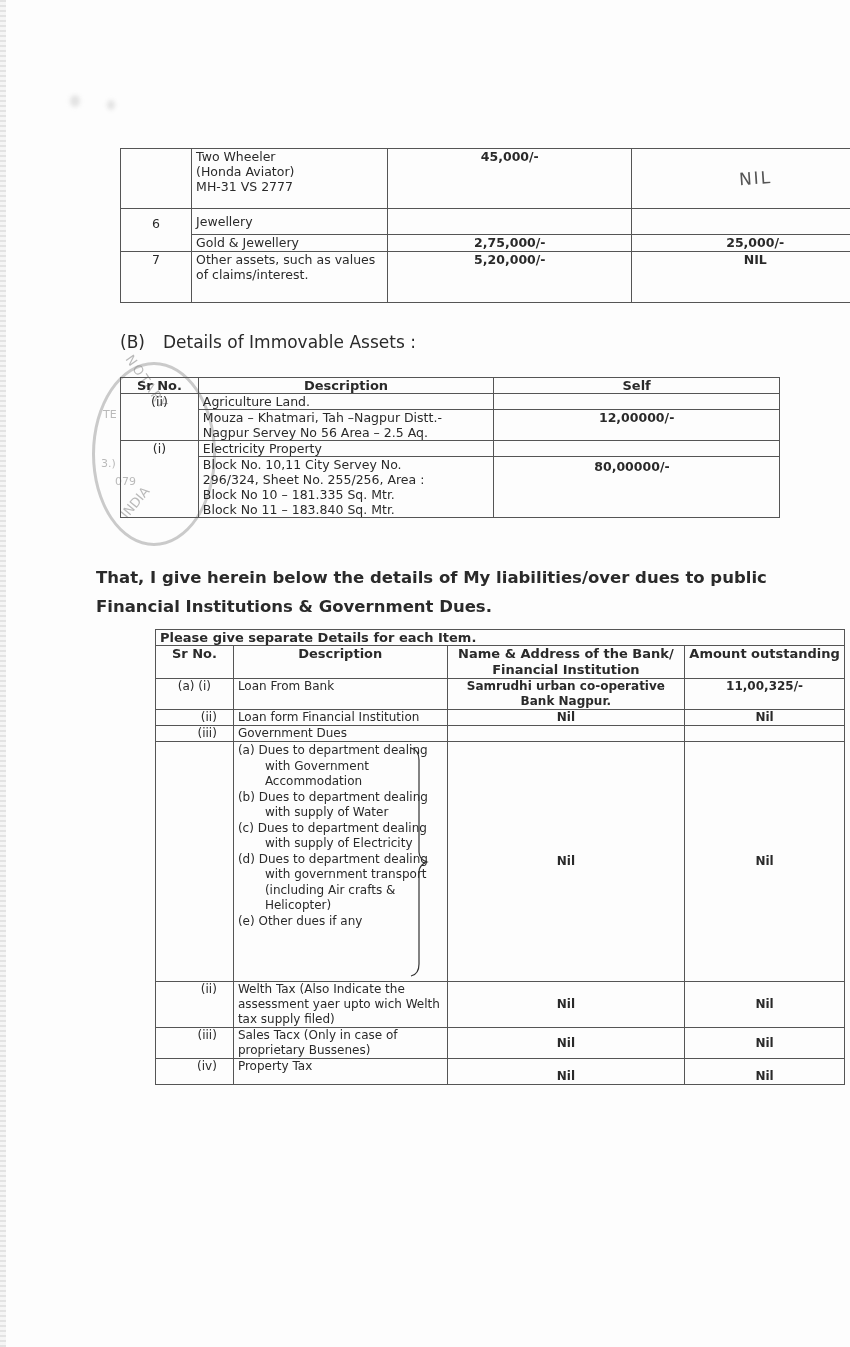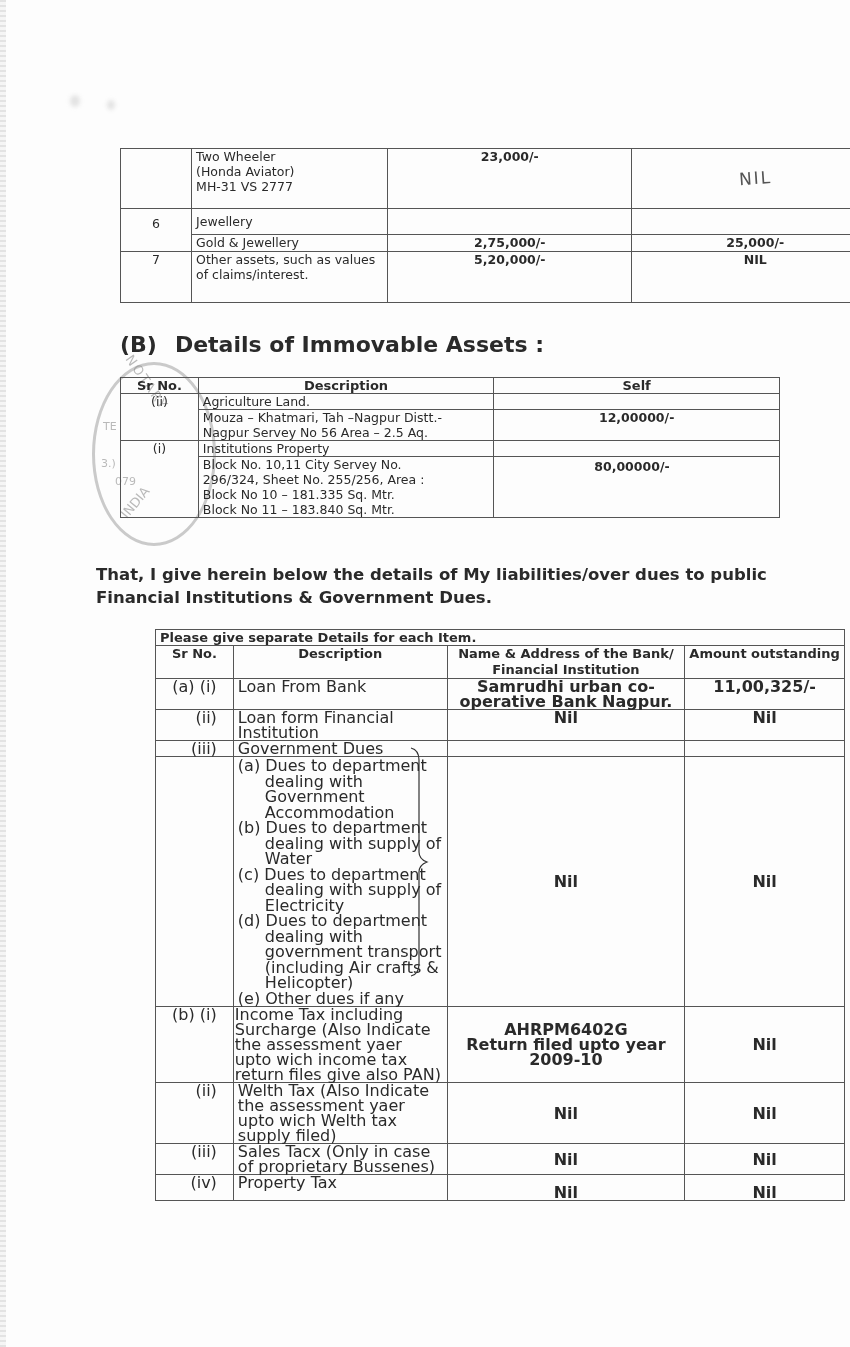--- a/index.html
+++ b/index.html
@@ -19,41 +19,41 @@
   td, th { border: 1px solid #555; vertical-align: top; padding: 0 4px; font-size: 12.5px; line-height: 15px; }
   .bold { font-weight: bold; }
   .center { text-align: center; }
   .right { text-align: right; }
 
   
   #t1 { left: 120px; top: 148px; width: 759px; }
   #t1 td { font-size: 12.5px; }
   .hand { font-family: "DejaVu Sans", sans-serif; font-size: 17px; color: #555; letter-spacing: 2px; font-weight: normal; transform: rotate(-4deg); display: inline-block; }
 
-  .section-b { position: absolute; left: 120px; top: 332px; font-weight: bold; font-size: 22px; color: #2a2a2a; }
+  .section-b { position: absolute; left: 120px; top: 332px; font-weight: normal; font-size: 17px; color: #2a2a2a; }
   .section-b .label { margin-right: 18px; }
 
   #t2 { left: 120px; top: 377px; width: 660px; }
   #t2 th { font-size: 13px; }
 
   .stamp {
     position: absolute; left: 92px; top: 362px; width: 118px; height: 178px;
     border: 3px solid rgba(160,160,160,0.55); border-radius: 50%;
     color: rgba(140,140,140,0.6); font-size: 13px;
   }
   .stamp span { position: absolute; }
 
   .para {
     position: absolute; left: 96px; top: 563px; width: 700px;
-    font-weight: bold; font-size: 16.5px; line-height: 23px; color: #2a2a2a;
+    font-weight: bold; font-size: 16.5px; line-height: 29px; color: #2a2a2a;
   }
 
   #t3 { left: 119px; top: 629px; width: 690px; margin-left: 36px; }
   #t3 th { font-size: 13px; line-height: 16px; }
-  #t3 td { font-size: 16px; }
+  #t3 td { font-size: 12px; }
   .dues-list { list-style: none; margin: 0; padding: 0; }
   .dues-list li { padding-left: 27px; text-indent: -27px; line-height: 15.5px; }
   .brace { position: absolute; left: 412px; top: 772px; width: 22px; height: 230px; }
 </style>
 </head>
 <body>
 
 <div class="edge"></div>
 <div class="smudge" style="left:70px;top:95px;width:10px;height:12px;"></div>
 <div class="smudge" style="left:107px;top:100px;width:8px;height:10px;"></div>
@@ -64,21 +64,21 @@
       <col style="width:171px">
       <col style="width:213px">
       <col style="width:215px">
     </colgroup>
   <tbody>
       <tr style="height:60px">
     <td></td>
     <td style="white-space:pre-line">Two Wheeler
 (Honda Aviator)
 MH-31 VS 2777</td>
-    <td class="bold center">23,000/-</td>
+    <td class="bold center">45,000/-</td>
     <td class="center" style="vertical-align:middle"><span class="hand">NIL</span></td>
   </tr>
   <tr style="height:26px">
     <td class="center" rowspan="2" style="vertical-align:middle;padding-bottom:14px">6</td>
     <td style="vertical-align:middle">Jewellery</td>
     <td></td>
     <td></td>
   </tr>
   <tr style="height:17px">
     <td>Gold &amp; Jewellery</td>
@@ -93,21 +93,21 @@
   </tr>
 </tbody>
   </table>
 
 <div class="section-b">
   <span class="label">(B)</span><span>Details of Immovable Assets :</span>
 </div>
 
 <div class="stamp">
   <span style="left:20px;top:10px;transform:rotate(55deg);letter-spacing:2px;">NOTARY</span>
-  <span style="left:8px;top:55px;font-size:11px;">TE</span>
+  <span style="left:8px;top:43px;font-size:11px;">TE</span>
   <span style="left:6px;top:92px;font-size:11px;">3.)</span>
   <span style="left:20px;top:110px;font-size:11px;">079</span>
   <span style="left:22px;top:130px;transform:rotate(-50deg);">INDIA</span>
 </div>
 
 <table id="t2">
   <colgroup>
       <col style="width:78px">
       <col style="width:296px">
       <col style="width:286px">
@@ -122,21 +122,21 @@
     <td class="center" rowspan="2">(ii)</td>
     <td>Agriculture Land.</td>
     <td></td>
   </tr>
   <tr>
     <td>Mouza – Khatmari, Tah –Nagpur Distt.- Nagpur Servey No 56 Area – 2.5 Aq.</td>
     <td class="bold center">12,00000/-</td>
   </tr>
   <tr>
     <td class="center" rowspan="2">(i)</td>
-    <td>Institutions Property</td>
+    <td>Electricity Property</td>
     <td></td>
   </tr>
   <tr>
     <td>
       <div>Block No. 10,11 City Servey No.</div>
       <div>296/324, Sheet No. 255/256, Area :</div>
       <div>Block No 10 – 181.335 Sq. Mtr.</div>
       <div>Block No 11 – 183.840 Sq. Mtr.</div>
     </td>
     <td class="bold" style="padding-left:100px;padding-top:2px"><span>80,00000/-</span></td>
@@ -189,30 +189,20 @@
         <li>(b) Dues to department dealing with supply of Water</li>
         <li>(c) Dues to department dealing with supply of Electricity</li>
         <li>(d) Dues to department dealing with government transport (including Air crafts &amp; Helicopter)</li>
         <li>(e) Other dues if any</li>
       </ul>
     </td>
     <td class="bold center" style="vertical-align:middle">Nil</td>
     <td class="bold center" style="vertical-align:middle">Nil</td>
   </tr>
   <tr>
-    <td class="center">(b) (i)</td>
-    <td style="padding-left:1px">Income Tax including Surcharge (Also Indicate the assessment yaer upto wich income tax return files give also PAN)</td>
-    <td class="bold center" style="vertical-align:middle">
-      <div>AHRPM6402G</div>
-      <div>Return filed upto year</div>
-      <div>2009-10</div>
-    </td>
-    <td class="bold center" style="vertical-align:middle">Nil</td>
-  </tr>
-  <tr>
     <td class="right" style="padding-right:16px">(ii)</td>
     <td>Welth Tax (Also Indicate the assessment yaer upto wich Welth tax supply filed)</td>
     <td class="bold center" style="vertical-align:middle">Nil</td>
     <td class="bold center" style="vertical-align:middle">Nil</td>
   </tr>
   <tr>
     <td class="right" style="padding-right:16px">(iii)</td>
     <td>Sales Tacx (Only in case of proprietary Bussenes)</td>
     <td class="bold center" style="vertical-align:middle">Nil</td>
     <td class="bold center" style="vertical-align:middle">Nil</td>

